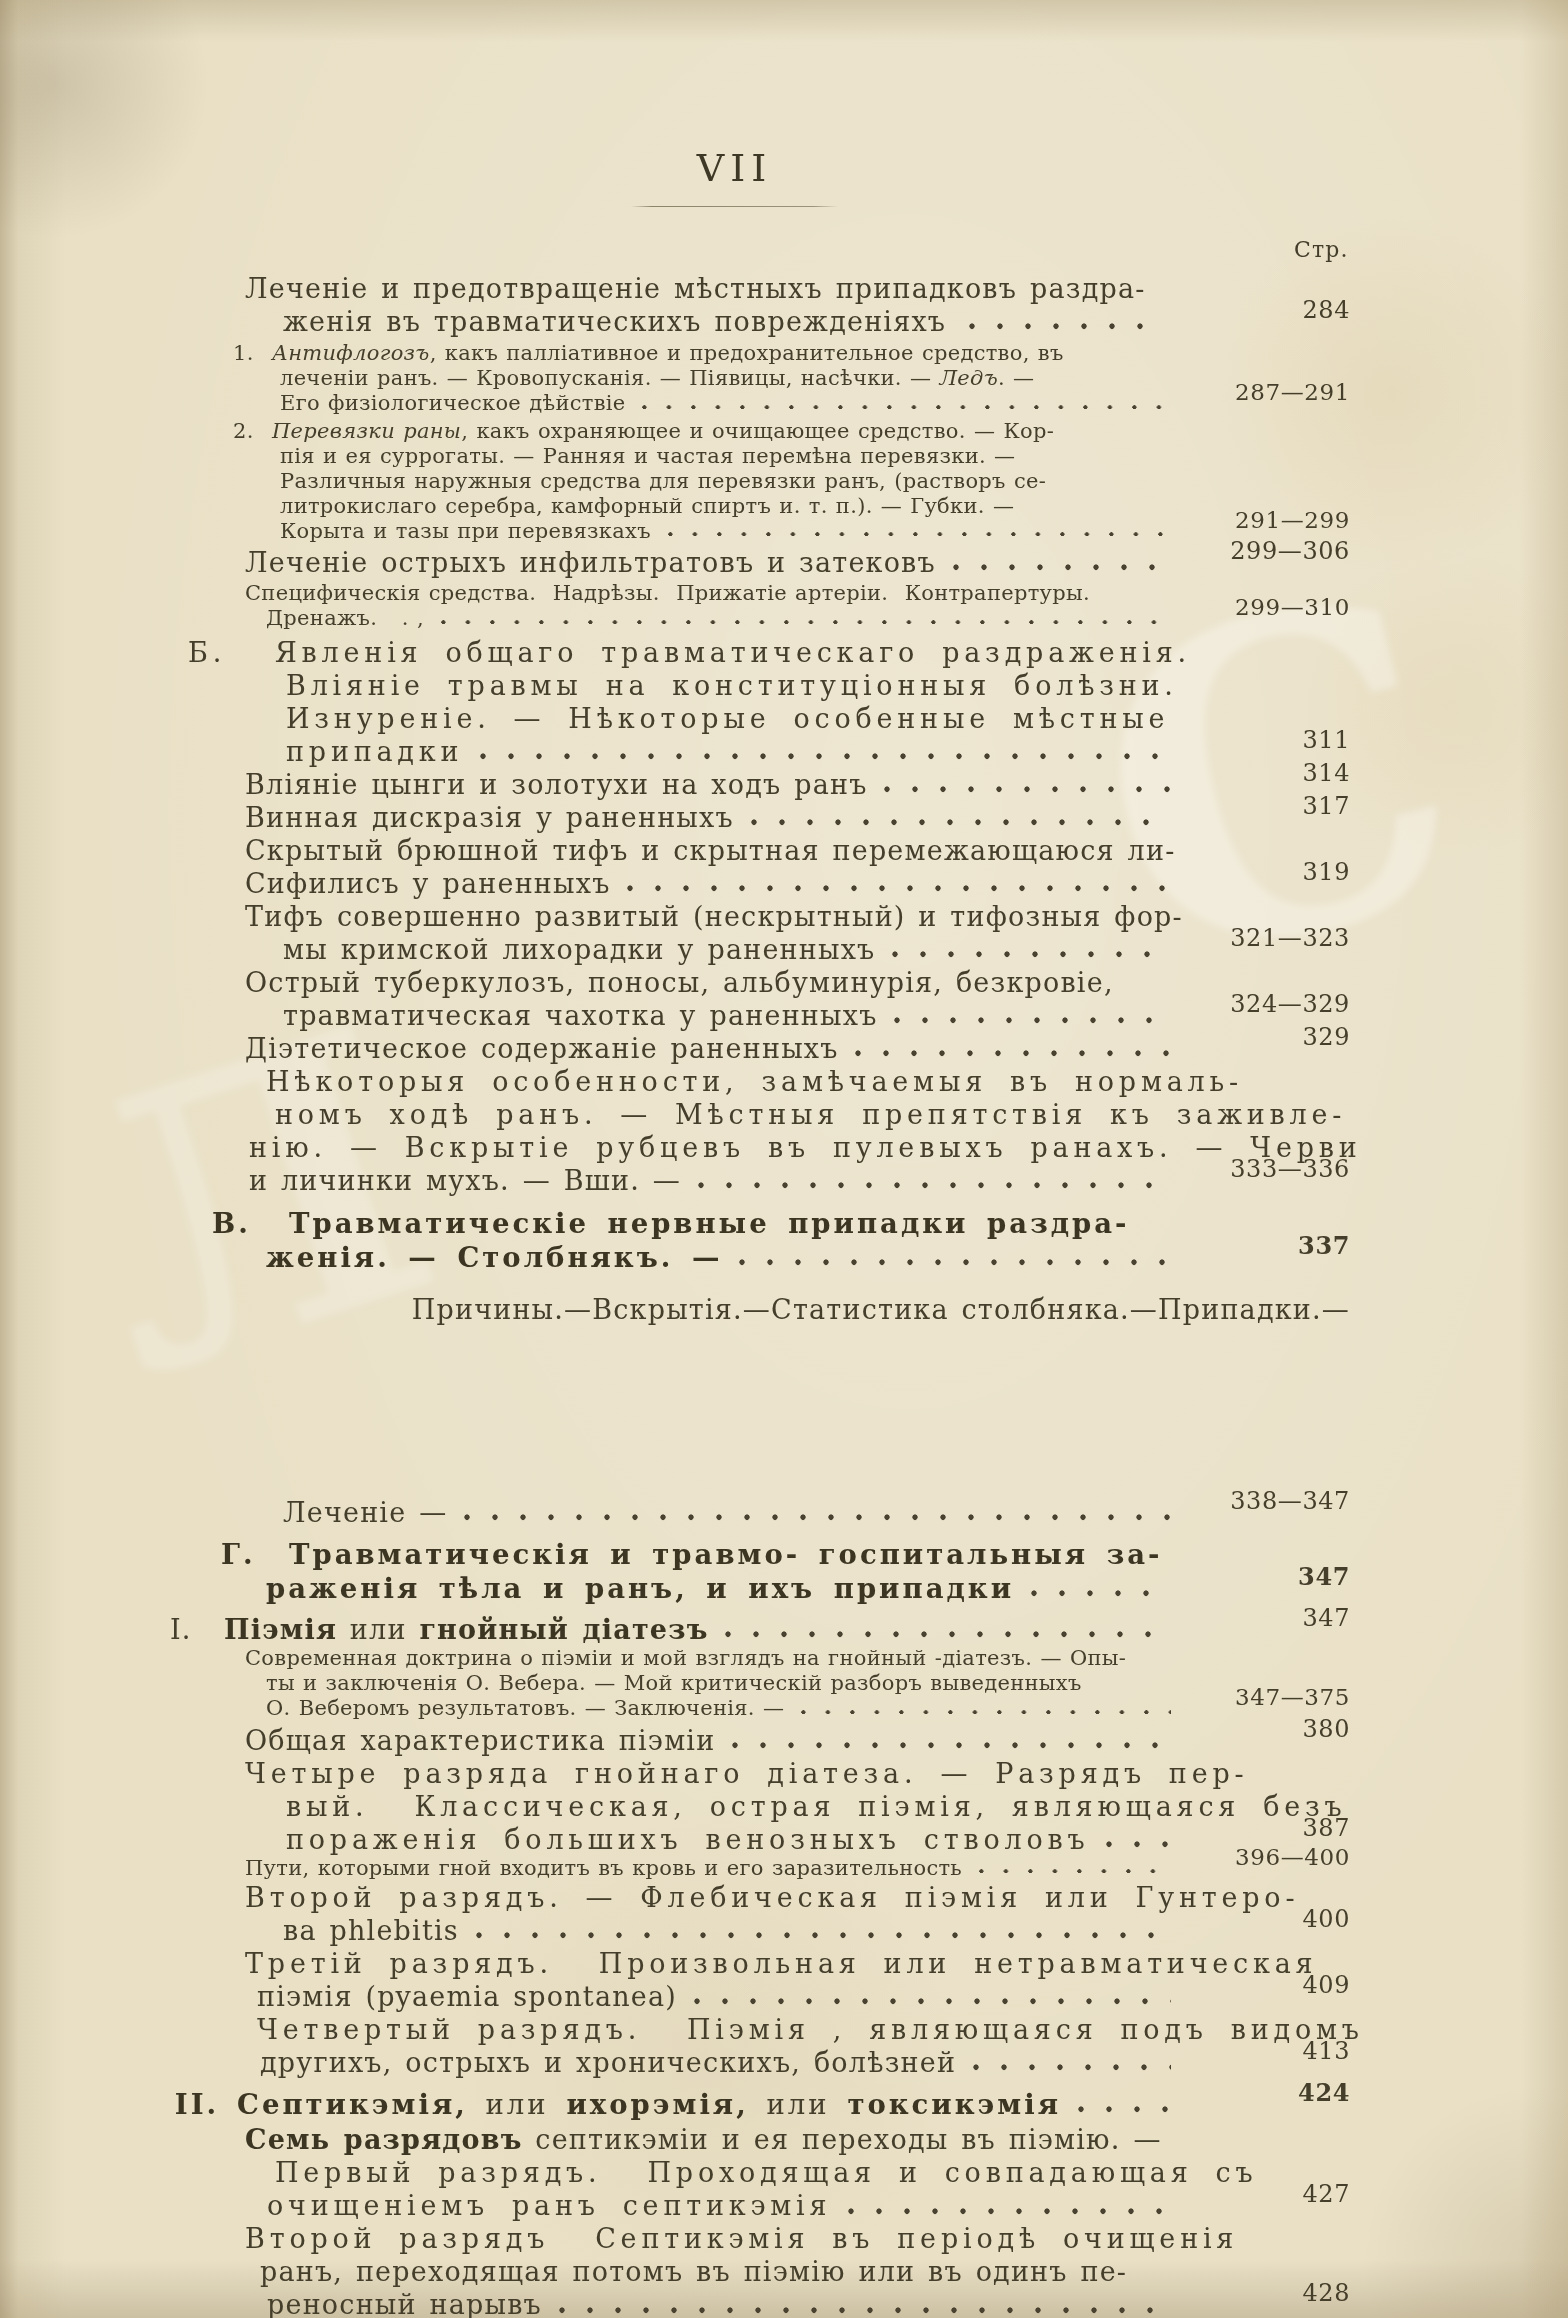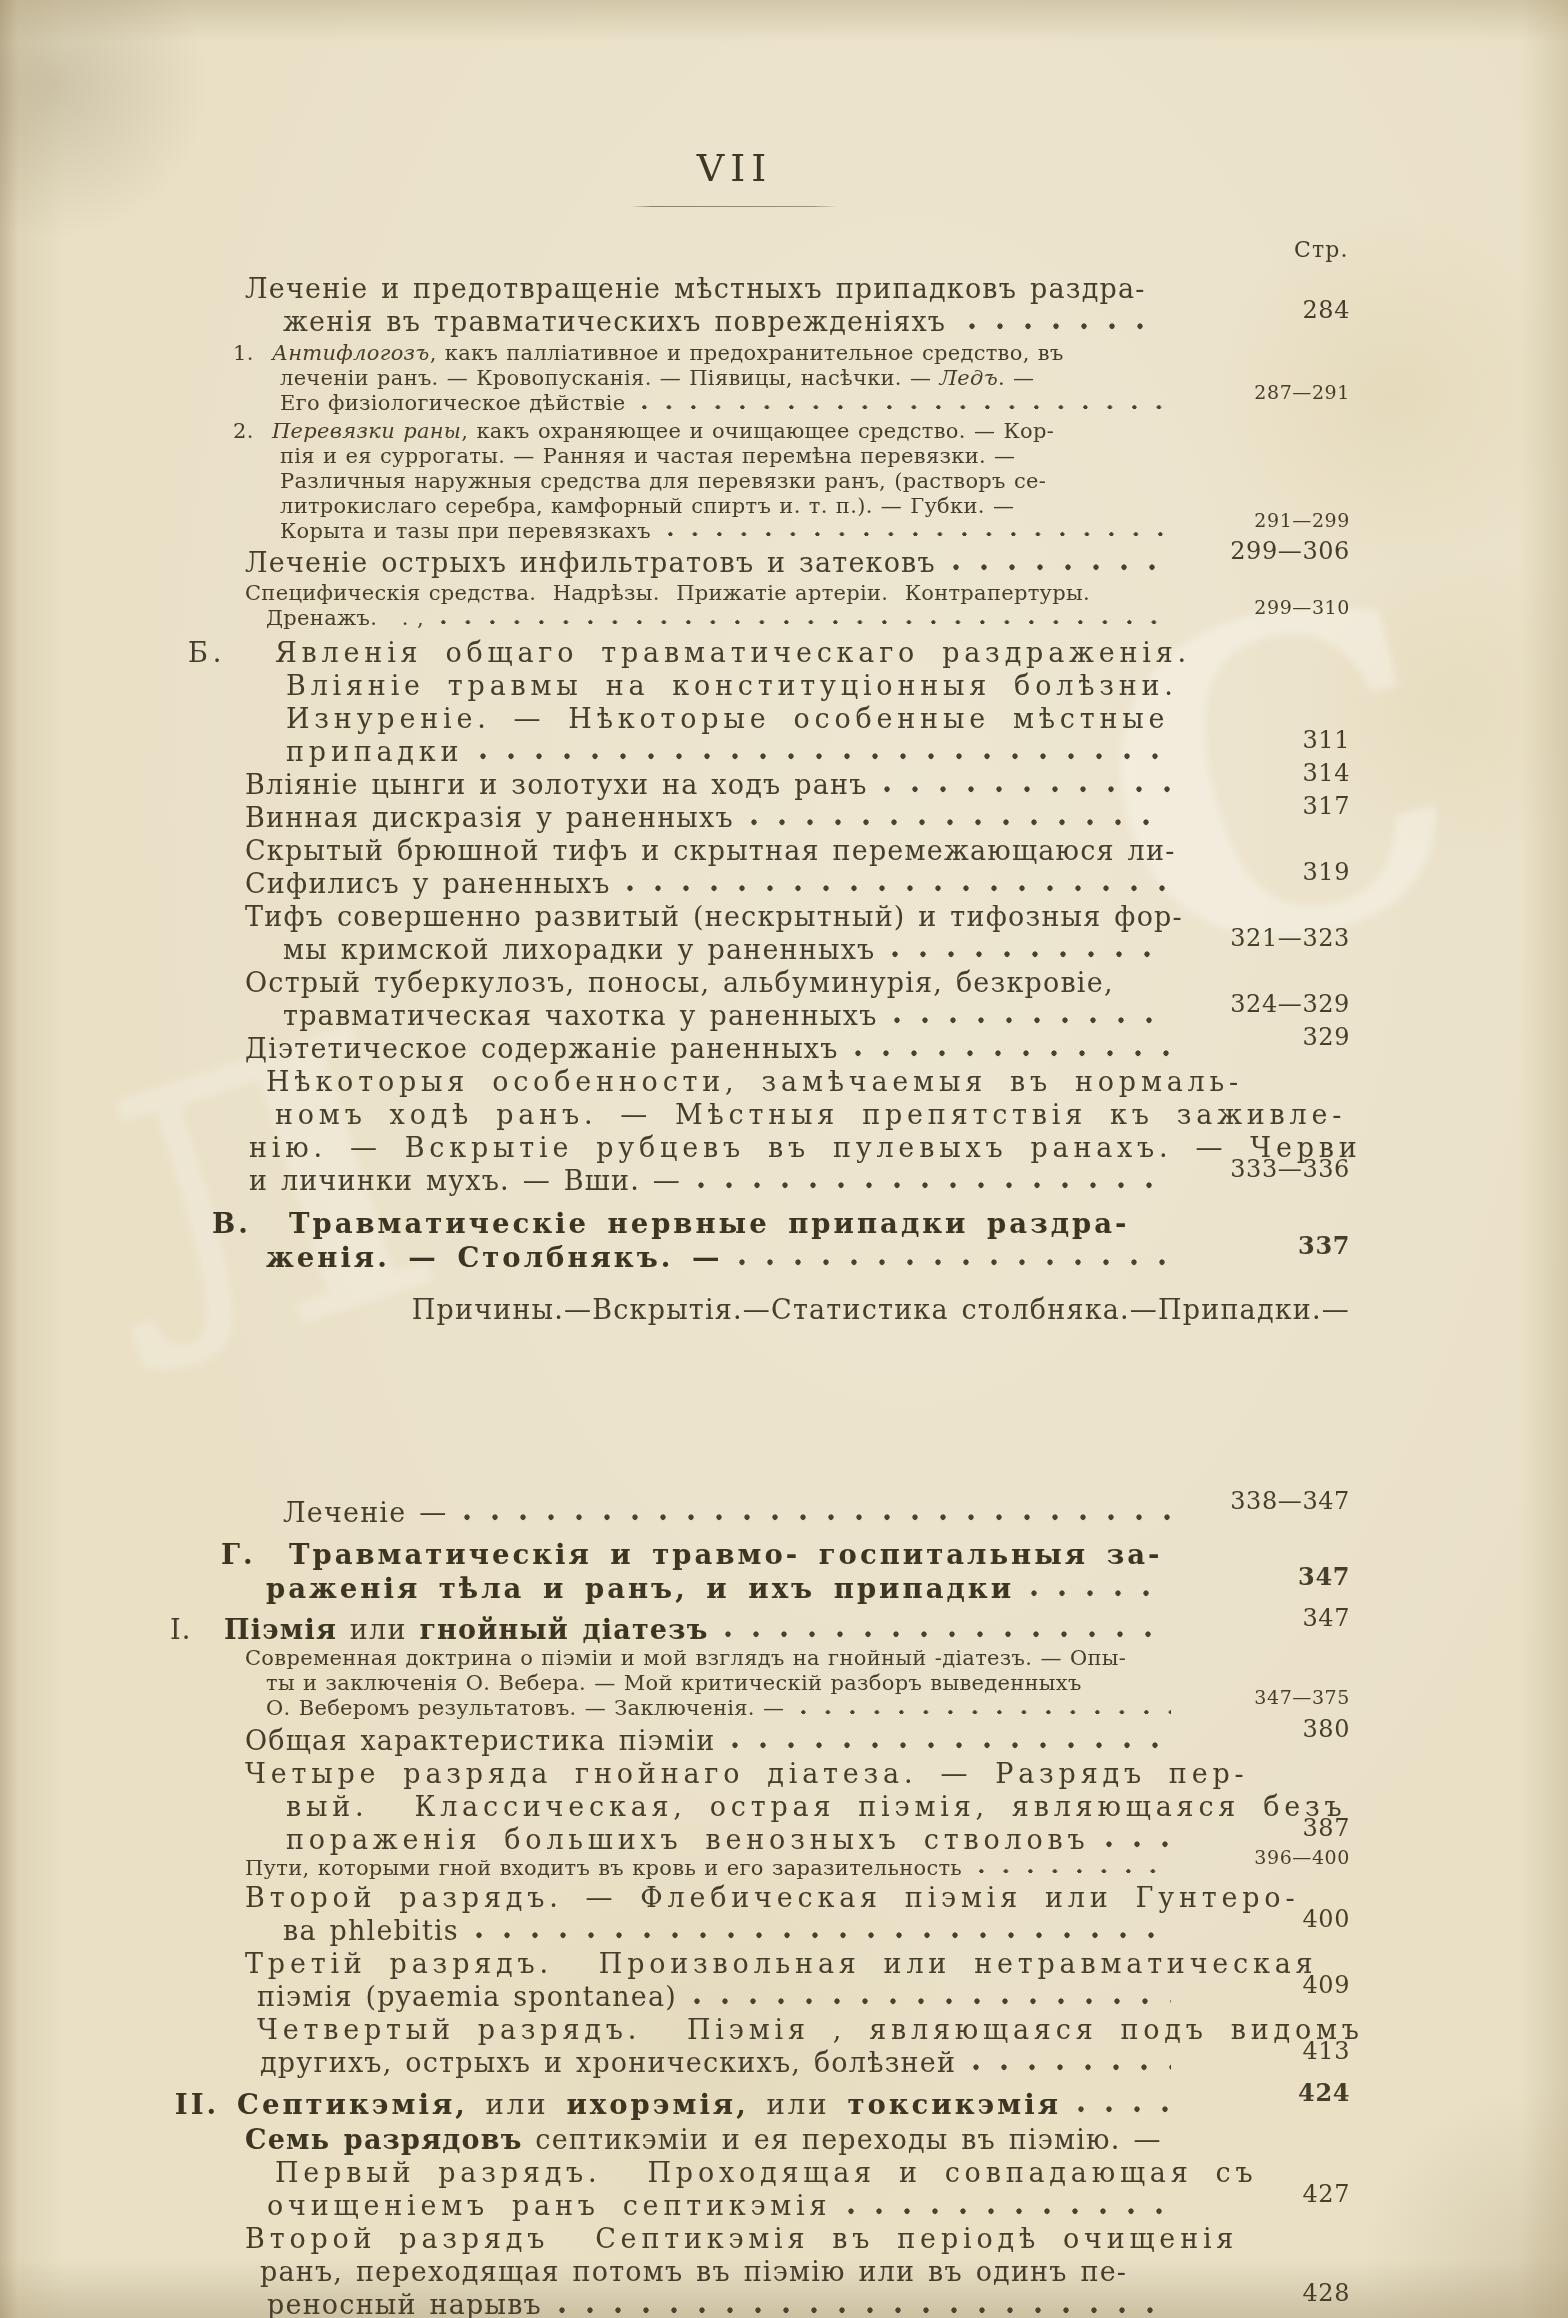--- a/index.html
+++ b/index.html
@@ -71,21 +71,21 @@
   .small .fill.dotted{
     background-image:radial-gradient(circle at 2.4px 2.4px, #4a4230 1.9px, rgba(0,0,0,0) 2.3px);
     background-size:24.5px 5.4px;
   }
   .page{
     flex:0 0 155px;text-align:right;
     font-size:24px;letter-spacing:0.6px;color:#453e2a;
     transform:translateY(-10.8px);
     font-family:"DejaVu Serif",serif;
   }
-  .small .page{font-size:19px;}
+  .small .page{font-size:23px;}
 </style>
 </head>
 <body>
 
 <div class="paper">
   <div class="watermark wm1">C</div>
   <div class="watermark wm2">Л</div>
 
   <div class="header">
     <div class="vii">VII</div>

